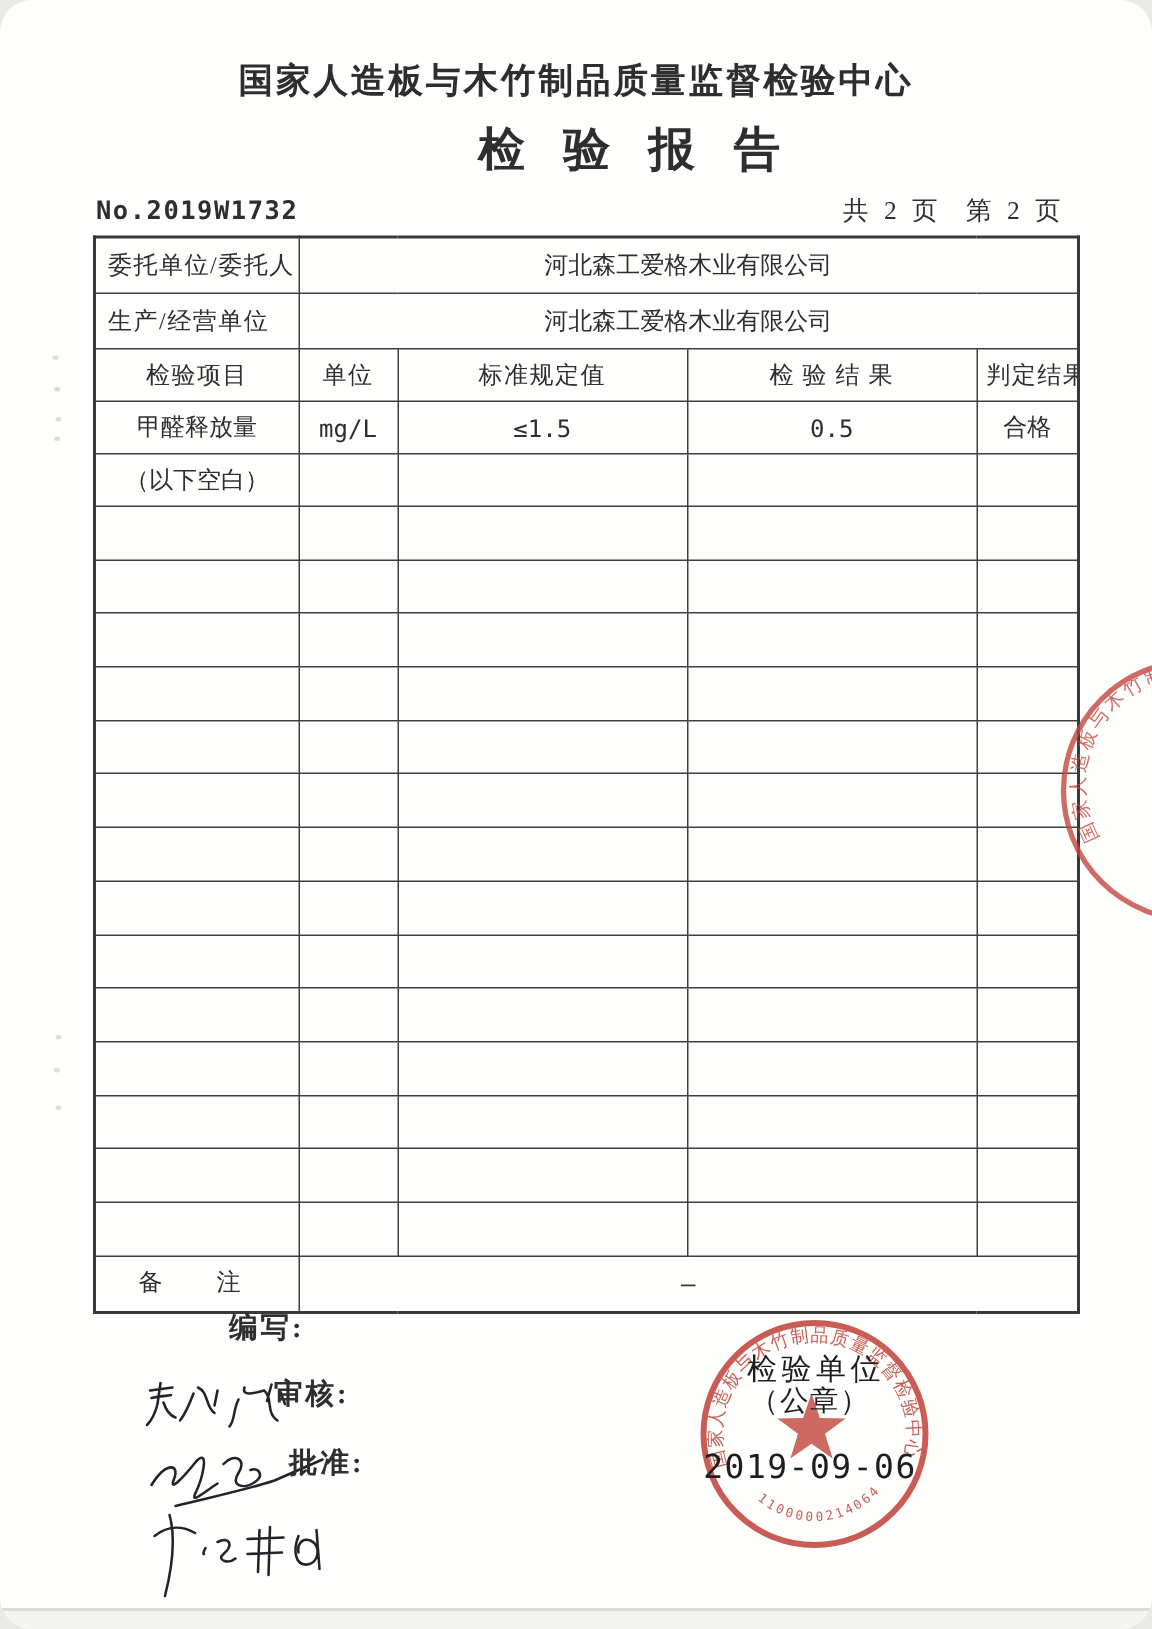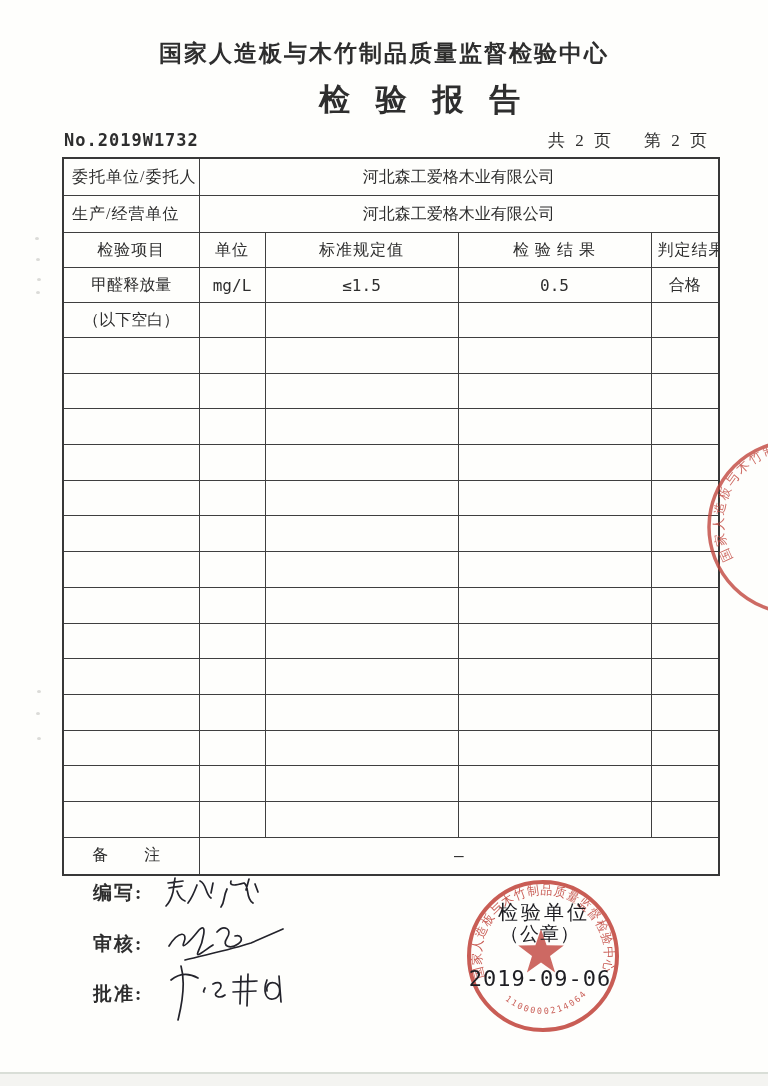--- a/index.html
+++ b/index.html
@@ -1,46 +1,47 @@
 <!DOCTYPE html>
 <html lang="zh" style="--stamp-color: #c2473f;"><head>
 <meta charset="utf-8">
 <style>
   html,body{margin:0;padding:0;background:#e9e9e7;}
   .page{
     position:relative;width:768px;height:1086px;margin:0 auto;
     background:#fefefc;overflow:hidden;
     font-family:"Liberation Serif","DejaVu Serif",serif;
     color:#2e2e2e;
+    border-radius:21px;
   }
   .latin{font-family:"DejaVu Sans Mono","Liberation Mono",monospace;}
   
   .org-name{position:absolute;top:38px;left:0;width:100%;text-align:center;
     font-size:23px;font-weight:600;letter-spacing:2px;}
   .doc-title{position:absolute;top:79px;left:0;width:100%;text-align:center;
     font-size:31px;font-weight:700;letter-spacing:9px;padding-left:40px;}
   .meta-row{position:absolute;top:129px;left:64px;right:58px;display:flex;
     justify-content:space-between;align-items:baseline;font-size:17px;}
   .report-no{letter-spacing:1px;font-weight:bold;}
-  .page-info{display:flex;gap:30px;letter-spacing:3px;}
+  .page-info{display:flex;gap:16px;letter-spacing:3px;}
   
   .report-table{position:absolute;left:62px;top:157px;width:656px;
     border-collapse:collapse;table-layout:fixed;
     border:2.5px solid #383838;font-size:16px;}
   .report-table td,.report-table th{border:1px solid #3f3f3f;padding:0 6px;
     font-weight:normal;text-align:center;overflow:hidden;white-space:nowrap;}
   .info-row td{height:36px;}
   .info-row td.lbl{text-align:left;padding-left:8px;letter-spacing:1px;}
   .header-row th{height:34px;letter-spacing:1px;}
   .data-row td{height:34px;}
   .empty-row td{height:34.7px;}
   .remark-row td{height:36px;}
   .remark-row td.lbl{letter-spacing:10px;}
   
-  .sig-row{position:absolute;left:93px;display:flex;align-items:center;gap:18px;}
+  .sig-row{position:absolute;left:93px;display:flex;align-items:flex-end;gap:18px;flex-direction:column;}
   .sig-label{font-size:19px;font-weight:700;letter-spacing:2px;white-space:nowrap;}
   .sig-svg path{fill:none;stroke:#23232b;stroke-width:1.7;stroke-linecap:round;}
   
   .stamp-svg{position:absolute;pointer-events:none;}
   .stamp-ring{fill:none;stroke:var(--stamp-color,#c2473f);}
   .stamp-ringtext{fill:var(--stamp-color,#c2473f);}
   .stamp-star{fill:var(--stamp-color,#c2473f);opacity:.92;}
   .stamp-overlay-text{position:absolute;text-align:center;color:#1d1d22;z-index:5;}
   .stamp-line1{left:474px;top:899px;width:140px;font-size:20px;letter-spacing:3px;}
   .stamp-line2{left:470px;top:921px;width:140px;font-size:19px;letter-spacing:1px;}

